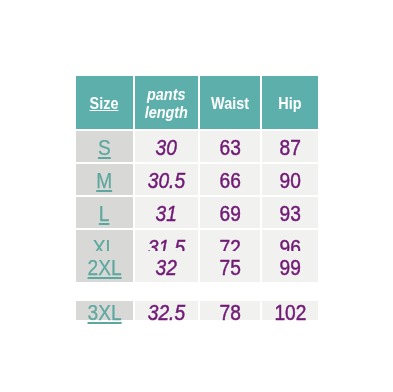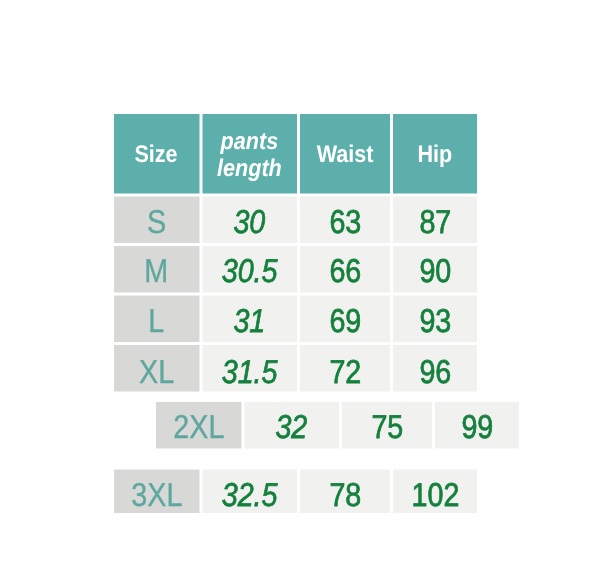--- a/index.html
+++ b/index.html
@@ -19,46 +19,46 @@
   .cell {
     position: absolute;
     display: flex;
     align-items: center;
     justify-content: center;
     box-sizing: border-box;
     text-align: center;
   }
 
   
-  .c0 { left: 76px;     width: 56.6px; }
+  .c0 { left: 76px;     width: 56.6px; text-decoration: underline; }
   .c1 { left: 135px;    width: 62.5px; font-style: italic; }
   .c2 { left: 199.9px;  width: 59.9px; text-align: center; }
   .c3 { left: 262.2px;  width: 55.6px; }
 
   
   .head { top: 75.5px;   height: 53.1px; }
   .r0   { top: 131px;    height: 30.75px; }
   .r1   { top: 164.05px; height: 30.75px; }
   .r2   { top: 197.1px;  height: 30.75px; }
   .r3   { top: 230.15px; height: 30.75px; }
-  .r4   { top: 268px;  height: 30.75px; margin-left: 28px; }
-  .r5   { top: 313px; height: 29px; }
+  .r4   { top: 251px;  height: 30.75px; }
+  .r5   { top: 301px; height: 19px; }
 
   .cell.head {
     background: #5CAFAA;
     color: #ffffff;
     font-weight: bold;
     font-size: 16px;
     line-height: 17.4px;
     padding-top: 3px;
   }
 
   .cell.data {
     background: #F1F2F0;
-    color: #15803d;
+    color: #701a75;
     font-weight: normal;
     font-size: 22px;
     line-height: 1;
     padding-top: 4px;
   }
 
   .cell.size {
     background: #D8D9D7;
     color: #5EA79F;
   }

